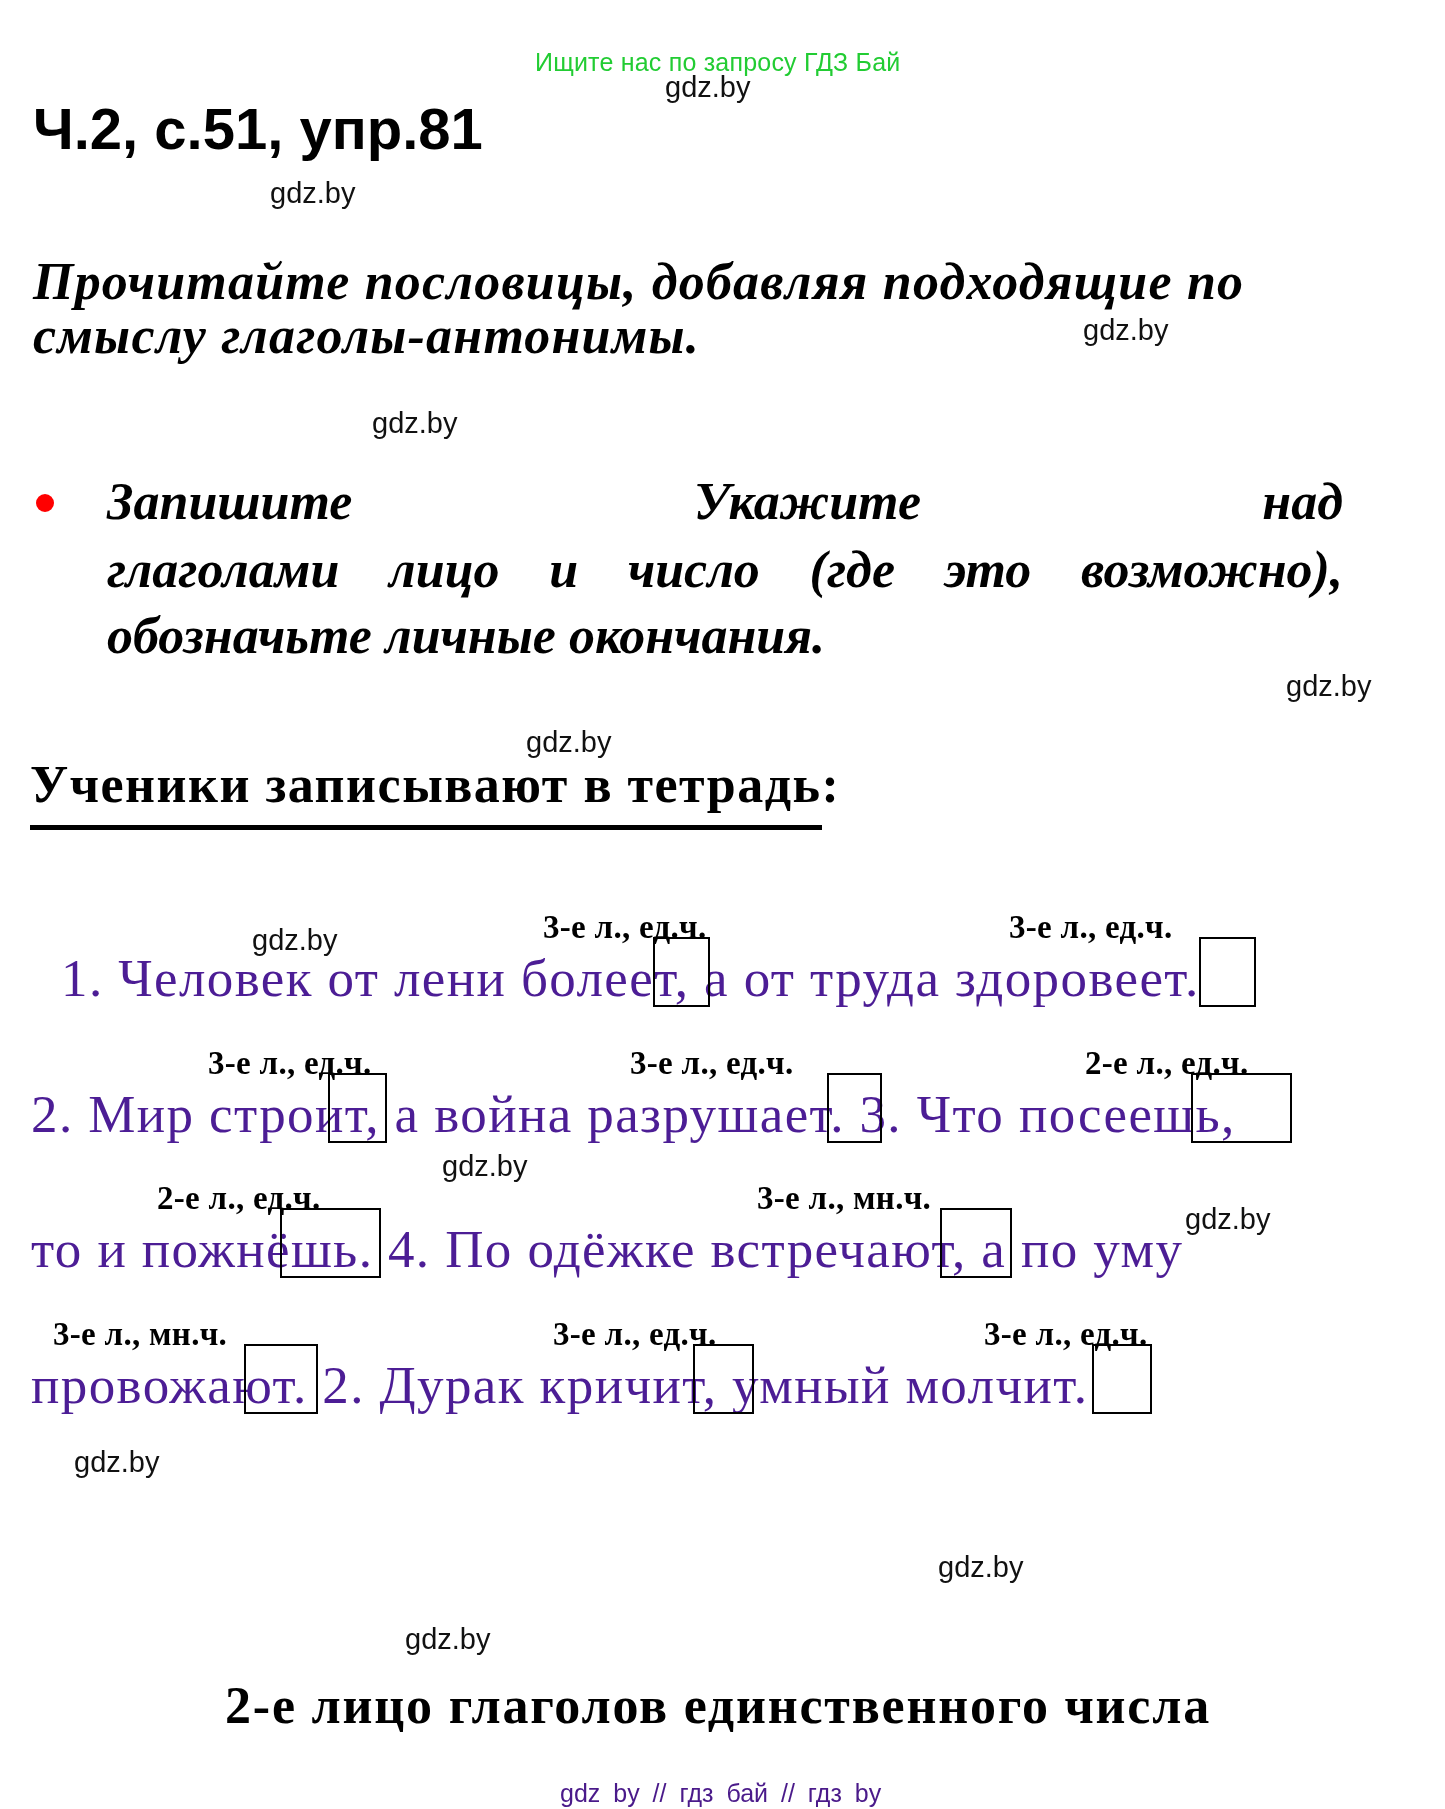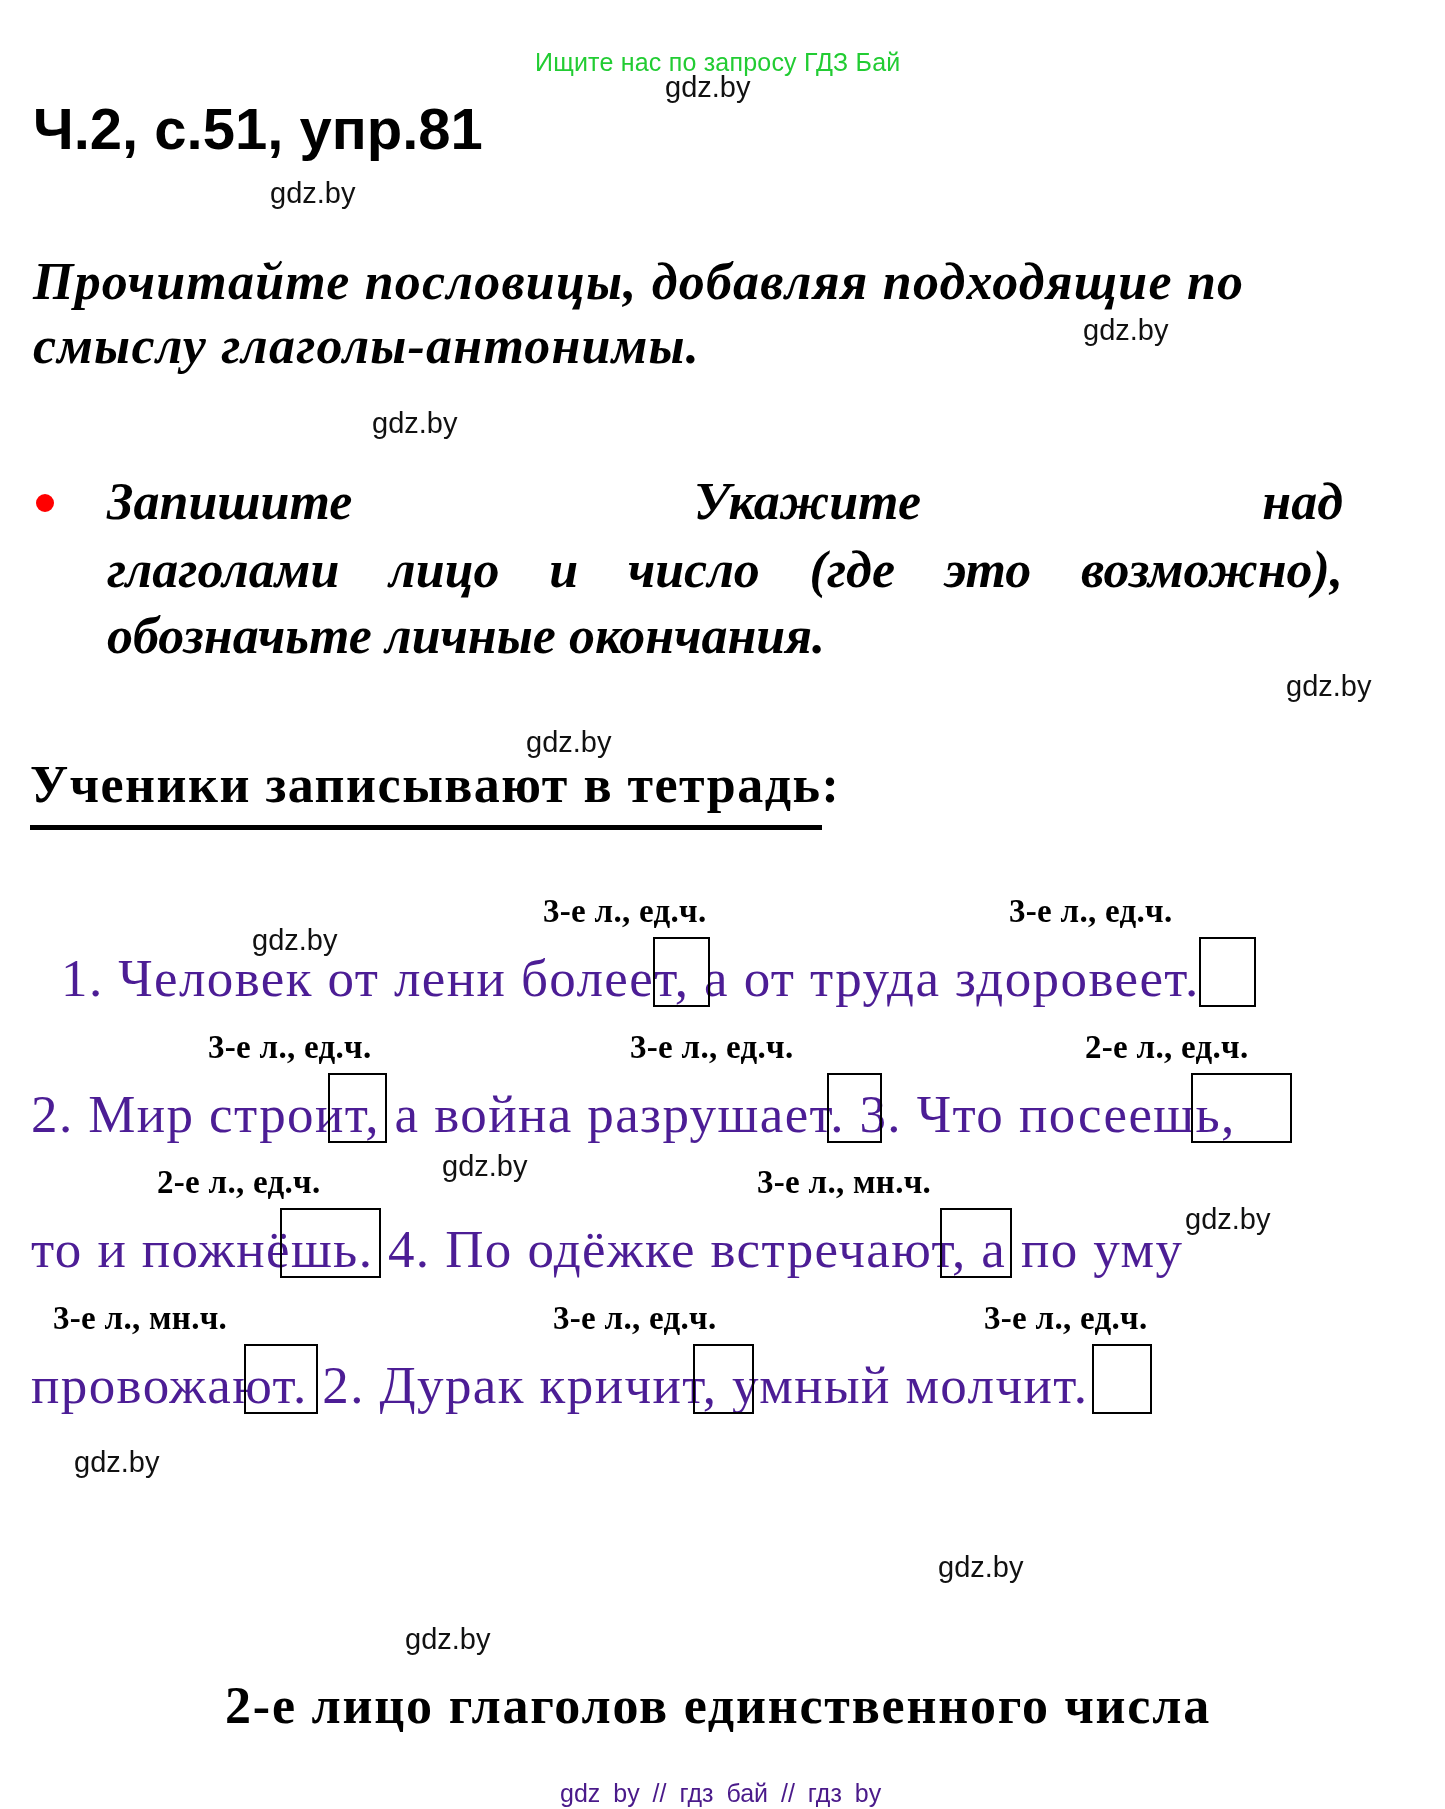--- a/index.html
+++ b/index.html
@@ -7,21 +7,21 @@
   .abs { position: absolute; white-space: nowrap; }
   .promo { font-family: "Liberation Sans", sans-serif; font-size: 25px; color: #22cc33; left: 535px; top: 0px; line-height: 28px; letter-spacing: 0.2px; margin-top: 48px; }
   .wm { font-family: "Liberation Sans", sans-serif; font-size: 29px; color: #111111; line-height: 34px; }
   .title { font-family: Liberation Sans, sans-serif; font-weight: bold; font-size: 58px; color: #000; left: 33px; top: 96px; line-height: 66px; }
   .instr { font-family: "Liberation Serif", serif; font-weight: bold; font-style: italic; font-size: 52px; color: #000; left: 33px; line-height: 64px; letter-spacing: 1.2px; }
   .bullet { width: 18px; height: 18px; border-radius: 50%; background: #ff0000; left: 36px; top: 494px; }
   .task { font-family: "Liberation Serif", serif; font-weight: bold; font-style: italic; font-size: 52px; color: #000; left: 107px; width: 1236px; line-height: 68px; }
   .task.just { display: flex; justify-content: space-between; }
   .students { font-family: "Liberation Serif", serif; font-weight: bold; font-size: 52px; color: #000; left: 30px; top: 755px; line-height: 60px; letter-spacing: 1.5px; }
   .students .ul { border-bottom: 5px solid #000; padding-bottom: 12px; }
-  .label { font-family: "Liberation Serif", serif; font-weight: bold; font-size: 33px; color: #000; line-height: 36px; letter-spacing: 0.3px; }
+  .label { font-family: "Liberation Serif", serif; font-weight: bold; font-size: 33px; color: #000; line-height: 36px; letter-spacing: 0.3px; margin-top: 16px; }
   .prov { font-family: Liberation Serif, serif; font-size: 53px; color: #4c1d95; line-height: 60px; letter-spacing: 1.4px; }
   .box { position: absolute; border: 2.5px solid #000; box-sizing: border-box; }
   .heading2 { font-family: "Liberation Serif", serif; font-weight: bold; font-size: 52px; color: #000; left: 225px; top: 1676px; line-height: 60px; letter-spacing: 1.8px; }
   .footer { font-family: "Liberation Sans", sans-serif; font-size: 25px; color: #4a1a8a; left: 560px; top: 1778px; line-height: 30px; word-spacing: 6px; }
 </style>
 </head>
 <body>
 
 <div class="abs promo">Ищите нас по запросу ГДЗ Бай</div>
 
@@ -34,21 +34,21 @@
 <div class="abs wm" style="left:252px; top:923px;">gdz.by</div>
 <div class="abs wm" style="left:442px; top:1149px;">gdz.by</div>
 <div class="abs wm" style="left:1185px; top:1202px;">gdz.by</div>
 <div class="abs wm" style="left:74px; top:1445px;">gdz.by</div>
 <div class="abs wm" style="left:938px; top:1550px;">gdz.by</div>
 <div class="abs wm" style="left:405px; top:1622px;">gdz.by</div>
 
 <div class="abs title">Ч.2, с.51, упр.81</div>
 
 <div class="abs instr" style="top:250px;">Прочитайте пословицы, добавляя подходящие по</div>
-<div class="abs instr" style="top:314px;">смыслу глаголы-антонимы.</div>
+<div class="abs instr" style="top:304px;">смыслу глаголы-антонимы.</div>
 
 <div class="abs bullet"></div>
 <div class="abs task just" style="top:468px;">
   <span>Запишите</span>
   <span>Укажите</span>
   <span>над</span>
 </div>
 <div class="abs task just" style="top:536px;">
   <span>глаголами</span>
   <span>лицо</span>

